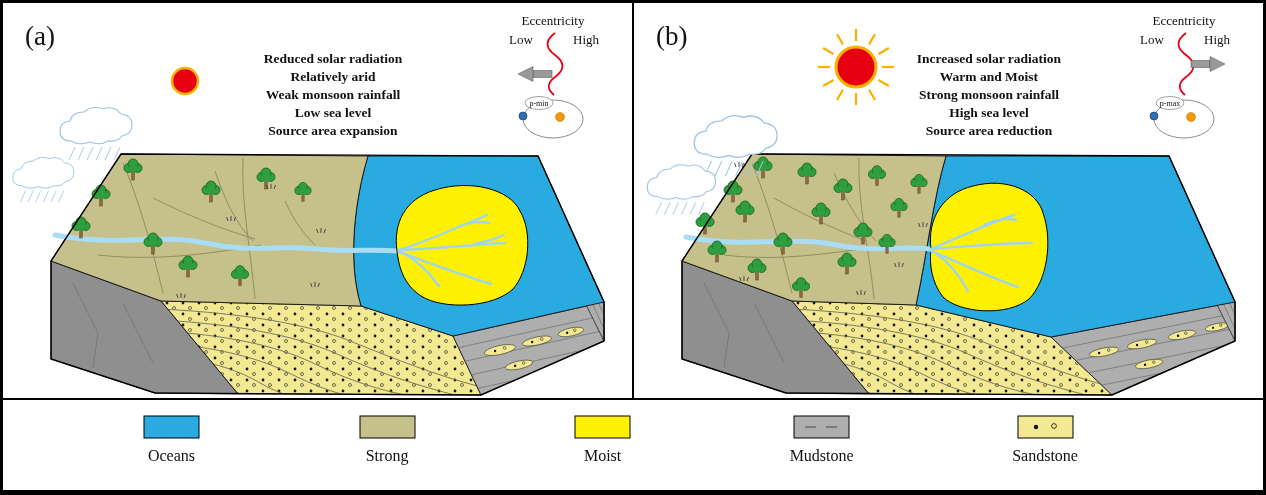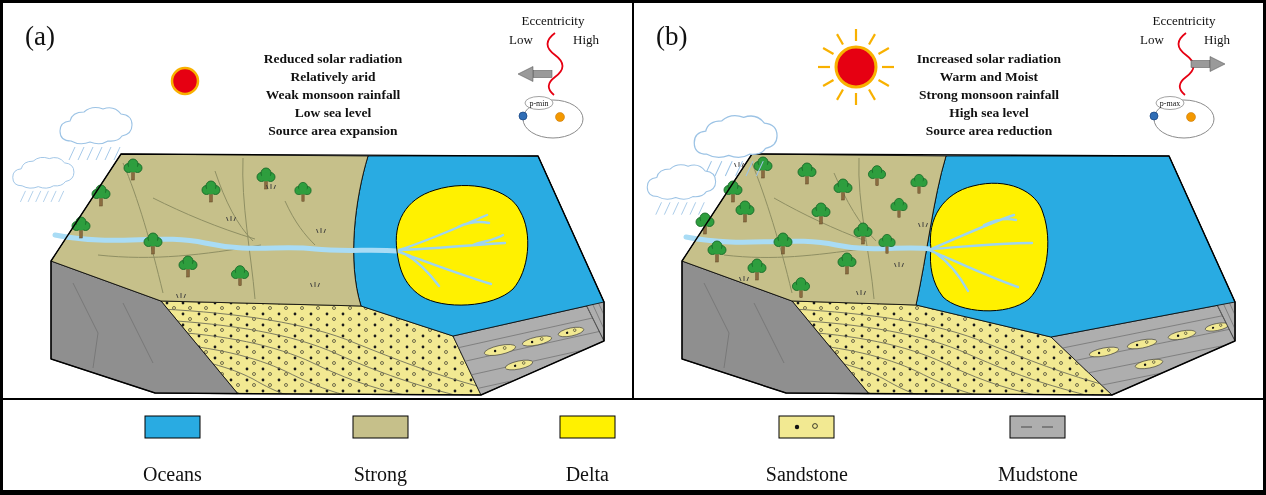--- a/index.html
+++ b/index.html
@@ -20,21 +20,21 @@
   .ecc-title{font-size:13px;fill:#111;text-anchor:middle;}
   .ecc-side{font-size:13px;fill:#111;text-anchor:middle;}
   .orbit-label{font-size:8px;fill:#111;text-anchor:middle;}
 
   .legend{
     height:90px;border-top:2px solid #000;
     display:flex;justify-content:space-between;align-items:flex-start;
     padding:14px 185px 0 140px;box-sizing:content-box;
   }
   .legend-item{display:flex;flex-direction:column;align-items:center;}
-  .legend-label{font-size:20px;color:#111;margin-top:23px;}
+  .legend-label{font-size:16px;color:#111;margin-top:7px;}
   .swatch{display:block;}
 </style>
 </head>
 <body>
 
 <div class="figure">
   <div class="panels">
 
     <div class="panel">
       <svg class="panel-svg" viewBox="0 0 629 395">
@@ -426,36 +426,36 @@
       <svg class="swatch" width="57" height="26" viewBox="0 0 57 26">
         <rect x="1" y="2" width="55" height="22" fill="#c6c08a" stroke="#000" stroke-width="1"></rect>
       </svg>
       <span class="legend-label">Strong</span>
     </div>
 
     <div class="legend-item">
       <svg class="swatch" width="57" height="26" viewBox="0 0 57 26">
         <rect x="1" y="2" width="55" height="22" fill="#fff100" stroke="#000" stroke-width="1"></rect>
       </svg>
-      <span class="legend-label">Delta</span>
+      <span class="legend-label">Moist</span>
+    </div>
+
+    <div class="legend-item">
+      <svg class="swatch" width="57" height="26" viewBox="0 0 57 26">
+        <rect x="1" y="2" width="55" height="22" fill="#aeaeae" stroke="#000" stroke-width="1"></rect>
+        <path d="M12,13 L23,13 M33,13 L44,13" stroke="#6b6b6b" stroke-width="1.4"></path>
+      </svg>
+      <span class="legend-label">Mudstone</span>
     </div>
 
     <div class="legend-item">
       <svg class="swatch" width="57" height="26" viewBox="0 0 57 26">
         <rect x="1" y="2" width="55" height="22" fill="#f2e992" stroke="#000" stroke-width="1"></rect>
         <circle cx="19" cy="13" r="2.2" fill="#111"></circle>
         <circle cx="37" cy="12" r="2.4" fill="none" stroke="#111" stroke-width="0.8"></circle>
       </svg>
       <span class="legend-label">Sandstone</span>
     </div>
 
-    <div class="legend-item">
-      <svg class="swatch" width="57" height="26" viewBox="0 0 57 26">
-        <rect x="1" y="2" width="55" height="22" fill="#aeaeae" stroke="#000" stroke-width="1"></rect>
-        <path d="M12,13 L23,13 M33,13 L44,13" stroke="#6b6b6b" stroke-width="1.4"></path>
-      </svg>
-      <span class="legend-label">Mudstone</span>
-    </div>
-
 
 
   </div>
 </div>
 
 </body></html>

